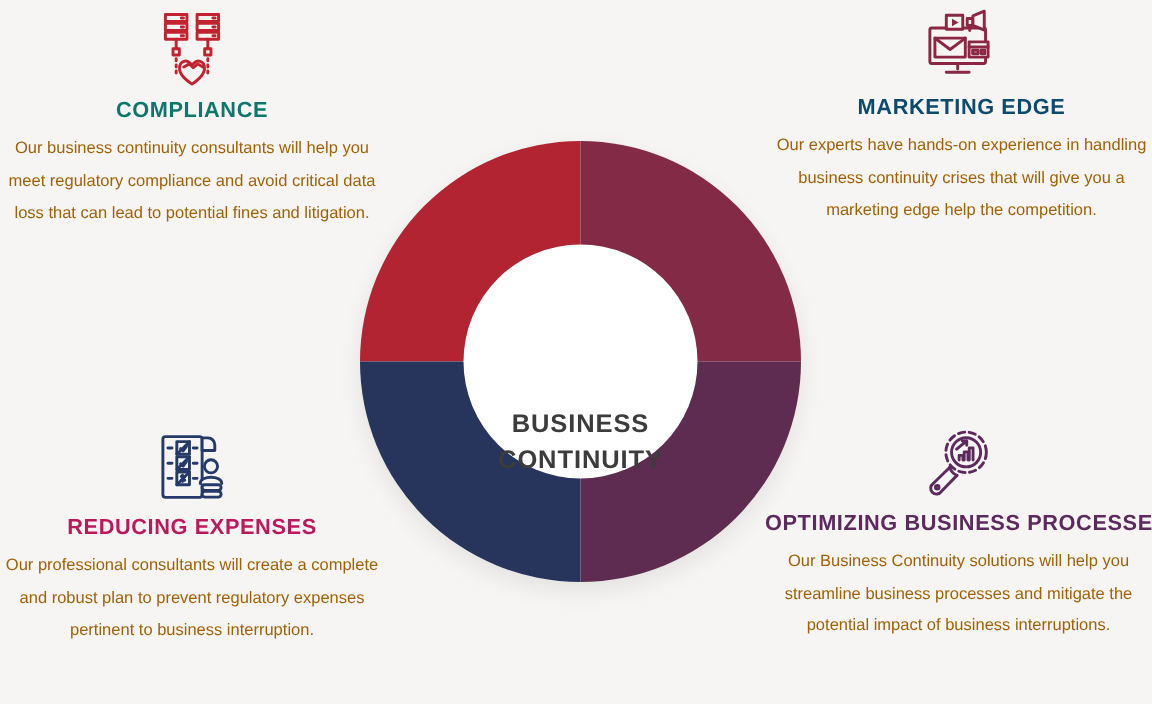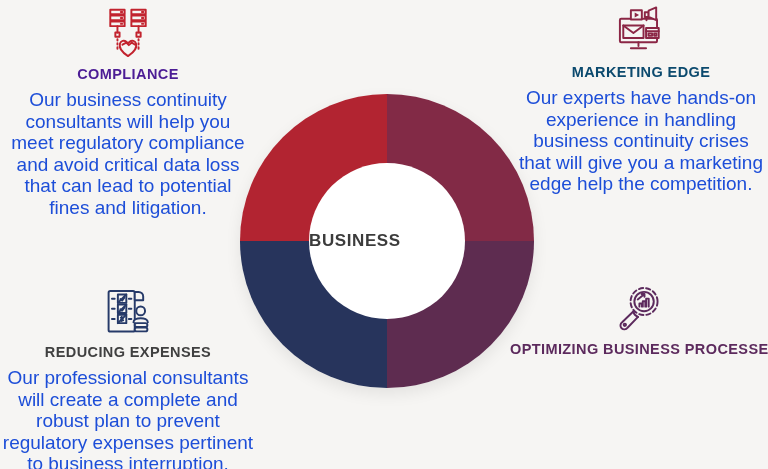--- a/index.html
+++ b/index.html
@@ -25,23 +25,23 @@
   .block .icon svg{width:56px;height:54px;display:block;}
   .block h3{
     margin:0 0 7px 0;
     font-size:14.5px;
     font-weight:700;
     letter-spacing:.4px;
     white-space:nowrap;
   }
   .block p{
     margin:0;
-    font-size:19px;
+    font-size:11px;
     line-height:21.5px;
-    color:#1d4ed8;
+    color:#a16207;
   }
   .b-tl{left:2px;top:8px;width:252px;}
   .b-tr{left:516px;top:6px;width:250px;}
   .b-bl{left:2px;top:286px;width:252px;}
   .b-br{left:510px;top:283px;width:258px;}
 
   
   .donut{
     position:absolute;
     left:240px;top:94px;
@@ -53,22 +53,22 @@
   .q-tl{left:0;top:0;border-top-left-radius:147px;}
   .q-tr{left:147px;top:0;border-top-right-radius:147px;}
   .q-bl{left:0;top:147px;border-bottom-left-radius:147px;}
   .q-br{left:147px;top:147px;border-bottom-right-radius:147px;}
   .hole{
     position:absolute;
     left:69px;top:69px;
     width:156px;height:156px;
     background:#ffffff;
     border-radius:50%;
-    display:flex;flex-direction:row;
-    align-items:center;justify-content:space-between;
+    display:flex;flex-direction:column;
+    align-items:center;justify-content:flex-end;
   }
   .hole .line{
     font-size:17px;
     font-weight:700;
     letter-spacing:.6px;
     color:#3c3c3c;
     line-height:24px;
   }
 </style>
 </head>
@@ -88,21 +88,21 @@
           <rect x="36" y="16" width="17" height="5.5"></rect>
         <path d="M48.5 4.8h1.8M48.5 11.8h1.8M48.5 18.8h1.8"></path>
         <path d="M19.5 21.5V29M44.5 21.5V29"></path>
         <rect x="17" y="29" width="5" height="5"></rect>
           <rect x="42" y="29" width="5" height="5"></rect>
         <path stroke-dasharray="1.6 3.2" d="M19.5 37v12M44.5 37v12"></path>
         <path d="M32 57c-7.5-5-11-10.5-9.5-15 1-3.2 4.8-4.3 7.5-2l2 1.7 2-1.7c2.7-2.3 6.5-1.2 7.5 2 1.5 4.5-2 10-9.5 15z"></path>
         <path d="M25.5 43.5l4.5-2.5 3 3 3.5-3 4 2.5"></path>
       </svg>
     </div>
-    <h3 style="color: #4c1d95;">COMPLIANCE</h3>
+    <h3 style="color: #0f766e;">COMPLIANCE</h3>
     <p>Our business continuity consultants will help you meet regulatory compliance and avoid critical data loss that can lead to potential fines and litigation.</p>
   </section>
 
   <section class="block b-tr">
     <div class="icon" style="color: rgb(139, 38, 69);">
       <svg viewBox="0 0 64 64" fill="none" stroke="currentColor" stroke-width="2.3" stroke-linecap="round" stroke-linejoin="round">
         <rect x="7" y="15" width="44" height="28" rx="1.5"></rect>
         <path d="M29 43v4.5M20 50h18"></path>
         <rect x="11" y="23" width="24" height="15"></rect>
         <path d="M11 23l12 9 12-9"></path>
@@ -121,20 +121,21 @@
     <p>Our experts have hands-on experience in handling business continuity crises that will give you a marketing edge help the competition.</p>
   </section>
 
   <div class="donut">
     <div class="quad q-tl" style="background: rgb(178, 36, 49);"></div>
     <div class="quad q-tr" style="background: rgb(130, 42, 70);"></div>
     <div class="quad q-bl" style="background: rgb(39, 52, 92);"></div>
     <div class="quad q-br" style="background: rgb(94, 44, 80);"></div>
     <div class="hole">
       <span class="line">BUSINESS</span>
+      <span class="line">CONTINUITY</span>
     </div>
   </div>
 
   <section class="block b-bl">
     <div class="icon" style="color: rgb(38, 58, 105);">
       <svg viewBox="0 0 64 64" fill="none" stroke="currentColor" stroke-width="2.3" stroke-linecap="round" stroke-linejoin="round">
         <rect x="9" y="6" width="31" height="48" rx="2"></rect>
         <path d="M40 7h4.5a5.5 5.5 0 0 1 5.5 5.5V17h-10z" fill="#f6f5f3"></path>
         <path d="M13 15h3.2M13 27h3.2M13 39h3.2"></path>
         <rect x="20" y="10" width="10" height="10"></rect>
@@ -146,32 +147,33 @@
         <rect x="20" y="34" width="10" height="10"></rect>
           <path d="M20 44L30 34"></path>
           <path d="M24.5 36.5v5M23.5 37.5h2.8M23.5 40.5h2.8"></path>
         <path d="M33 15h3M33 27h3M33 39h3"></path>
         <circle cx="47" cy="29.5" r="5.2" fill="#f6f5f3"></circle>
         <path d="M38.5 43c0-6.5 17-6.5 17 0" fill="#f6f5f3"></path>
         <rect x="40" y="44" width="15" height="4.6" rx="2.3" fill="#f6f5f3"></rect>
         <rect x="40" y="49.2" width="15" height="4.6" rx="2.3" fill="#f6f5f3"></rect>
       </svg>
     </div>
-    <h3 style="color: #404040;">REDUCING EXPENSES</h3>
+    <h3 style="color: #be185d;">REDUCING EXPENSES</h3>
     <p>Our professional consultants will create a complete and robust plan to prevent regulatory expenses pertinent to business interruption.</p>
   </section>
 
   <section class="block b-br">
     <div class="icon" style="color: rgb(92, 42, 93);">
       <svg viewBox="0 0 64 64" fill="none" stroke="currentColor" stroke-width="2.3" stroke-linecap="round" stroke-linejoin="round">
         <circle cx="38" cy="22" r="16" stroke-dasharray="5 3.6"></circle>
         <circle cx="38" cy="22" r="11.5"></circle>
         <path d="M32.5 28v-3.6h3v3.6M36.5 28v-6.4h3v6.4M40.5 28V18.5h3V28"></path>
         <path d="M30.5 19.5l8-6.5M38.5 13H35M38.5 13v3.4"></path>
         <path d="M25.2 33.8L12 46.6a4.6 4.6 0 1 0 6.4 6.4l12.4-12.8"></path>
         <path d="M25.2 33.8a9 9 0 0 0 5.6 6.4"></path>
         <circle cx="15.2" cy="49.6" r="1.4"></circle>
       </svg>
     </div>
     <h3 style="color: rgb(92, 42, 93);">OPTIMIZING BUSINESS PROCESSES</h3>
+    <p>Our Business Continuity solutions will help you streamline business processes and mitigate the potential impact of business interruptions.</p>
   </section>
 
 </div>
 
 </body></html>

